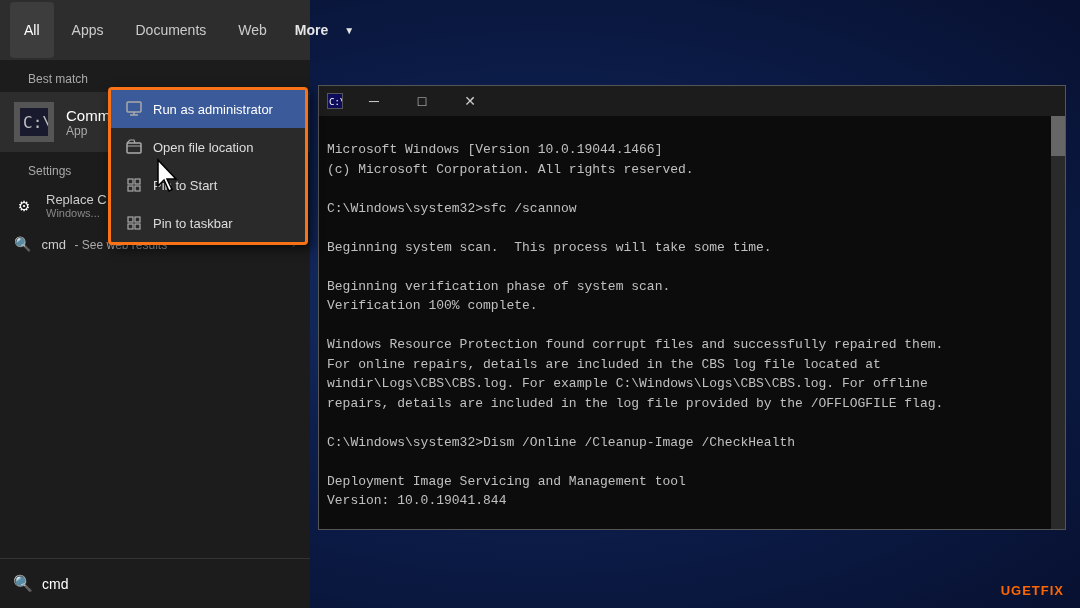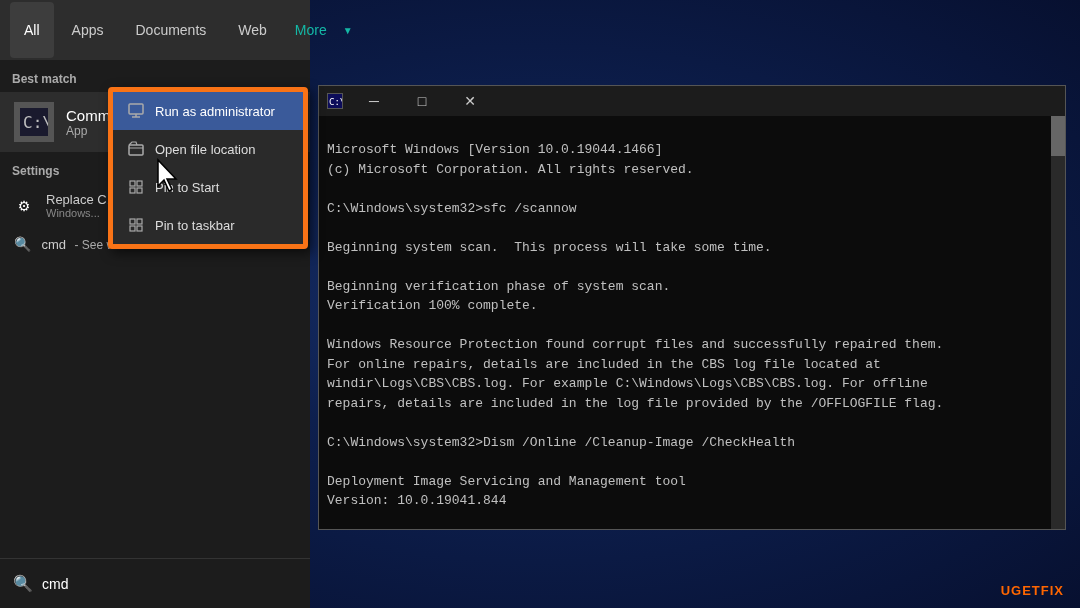--- a/index.html
+++ b/index.html
@@ -57,33 +57,34 @@
       border-radius: 4px;
     }
     .nav-tab.active {
       color: white;
       background: #3d3d3d;
     }
     .nav-tab-more {
       display: flex;
       align-items: center;
       gap: 16px;
-      color: #14b8a6;
+      color: #e5e5e5;
       font-size: 14px;
       cursor: pointer;
       padding: 8px 10px;
+      font-weight: bold;
     }
     .nav-tab-more .arrow { font-size: 10px; }
 
     
     .section-label {
       font-size: 12px;
       color: #aaa;
-      padding: 12px 12px 6px;
-      font-weight: 700;
+      padding: 12px 28px 6px;
+      font-weight: 400;
     }
 
     
     .app-result {
       display: flex;
       align-items: center;
       padding: 10px 14px;
       background: #2d2d2d;
       gap: 12px;
       position: relative;
@@ -102,21 +103,21 @@
     .app-name { font-size: 15px; color: white; font-weight: 500; }
     .app-type { font-size: 12px; color: #aaa; }
 
     
     .context-menu {
       position: absolute;
       left: 108px;
       top: 87px;
       width: 200px;
       background: #2a2a2a;
-      border: 5px solid #f97316;
+      border: 3px solid #f97316;
       border-radius: 4px;
       z-index: 50;
       box-shadow: 4px 4px 12px rgba(0,0,0,0.6);
     }
     .context-item {
       display: flex;
       align-items: center;
       gap: 10px;
       padding: 10px 14px;
       font-size: 13px;

